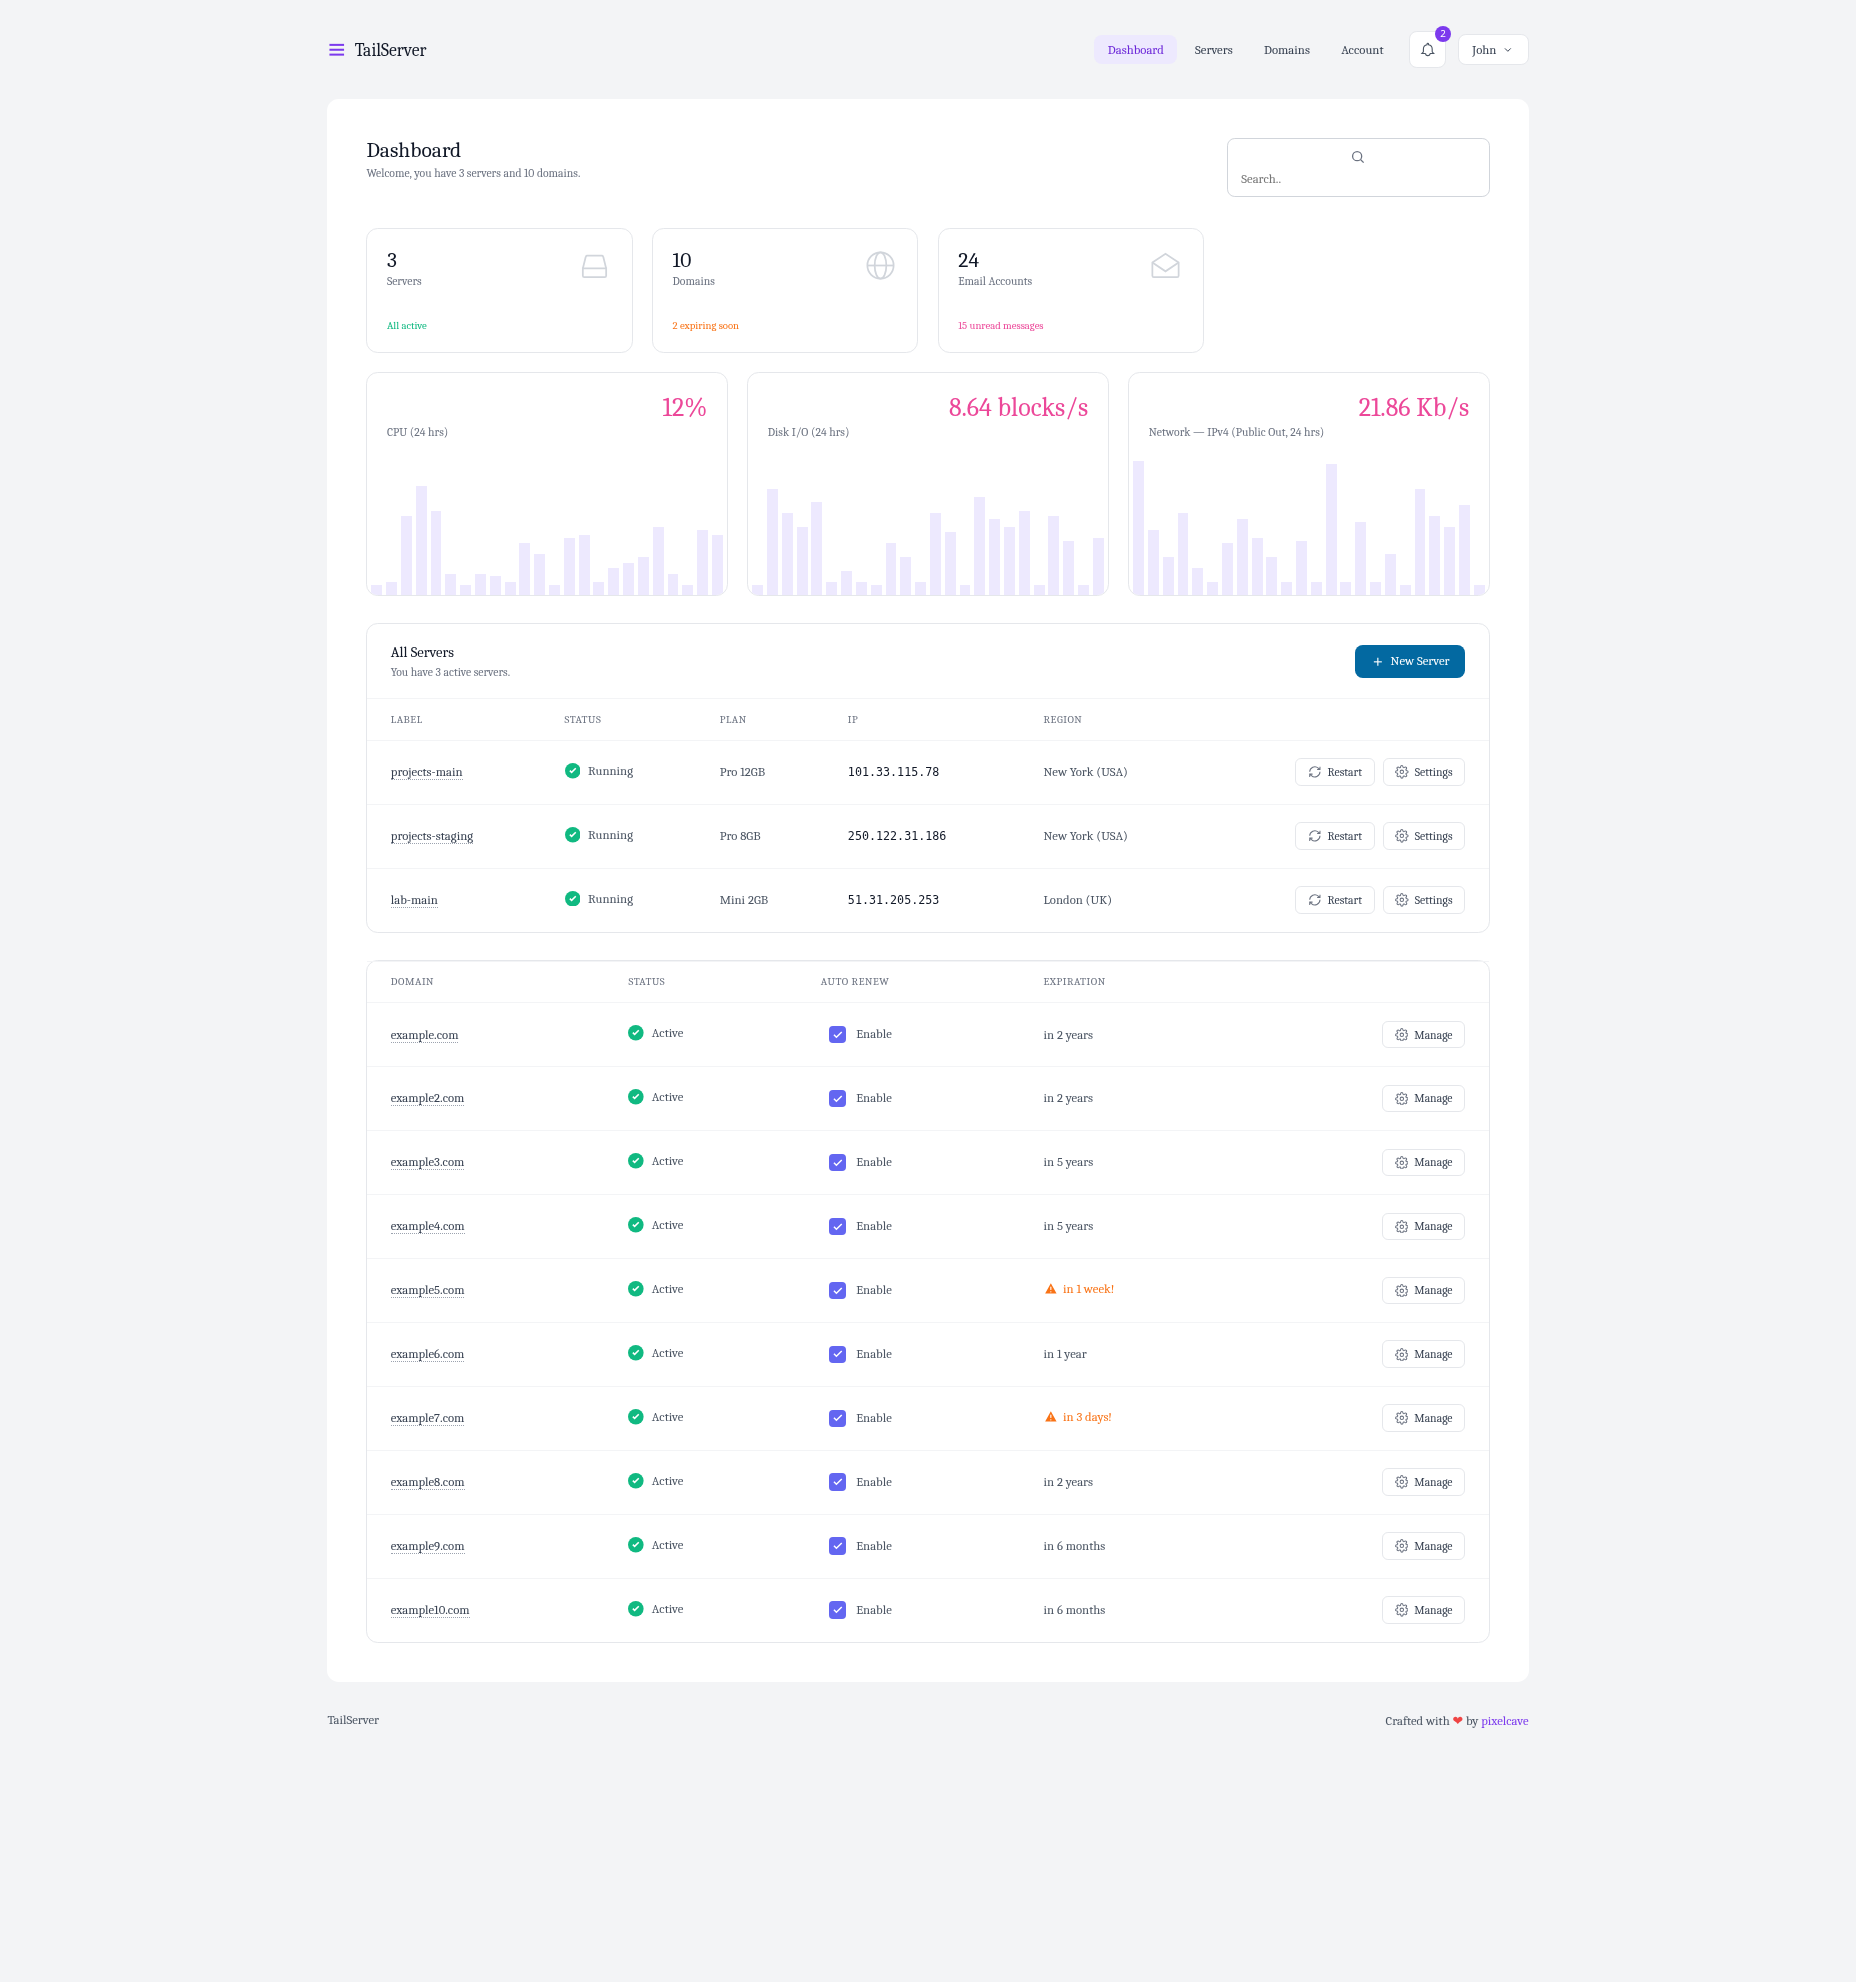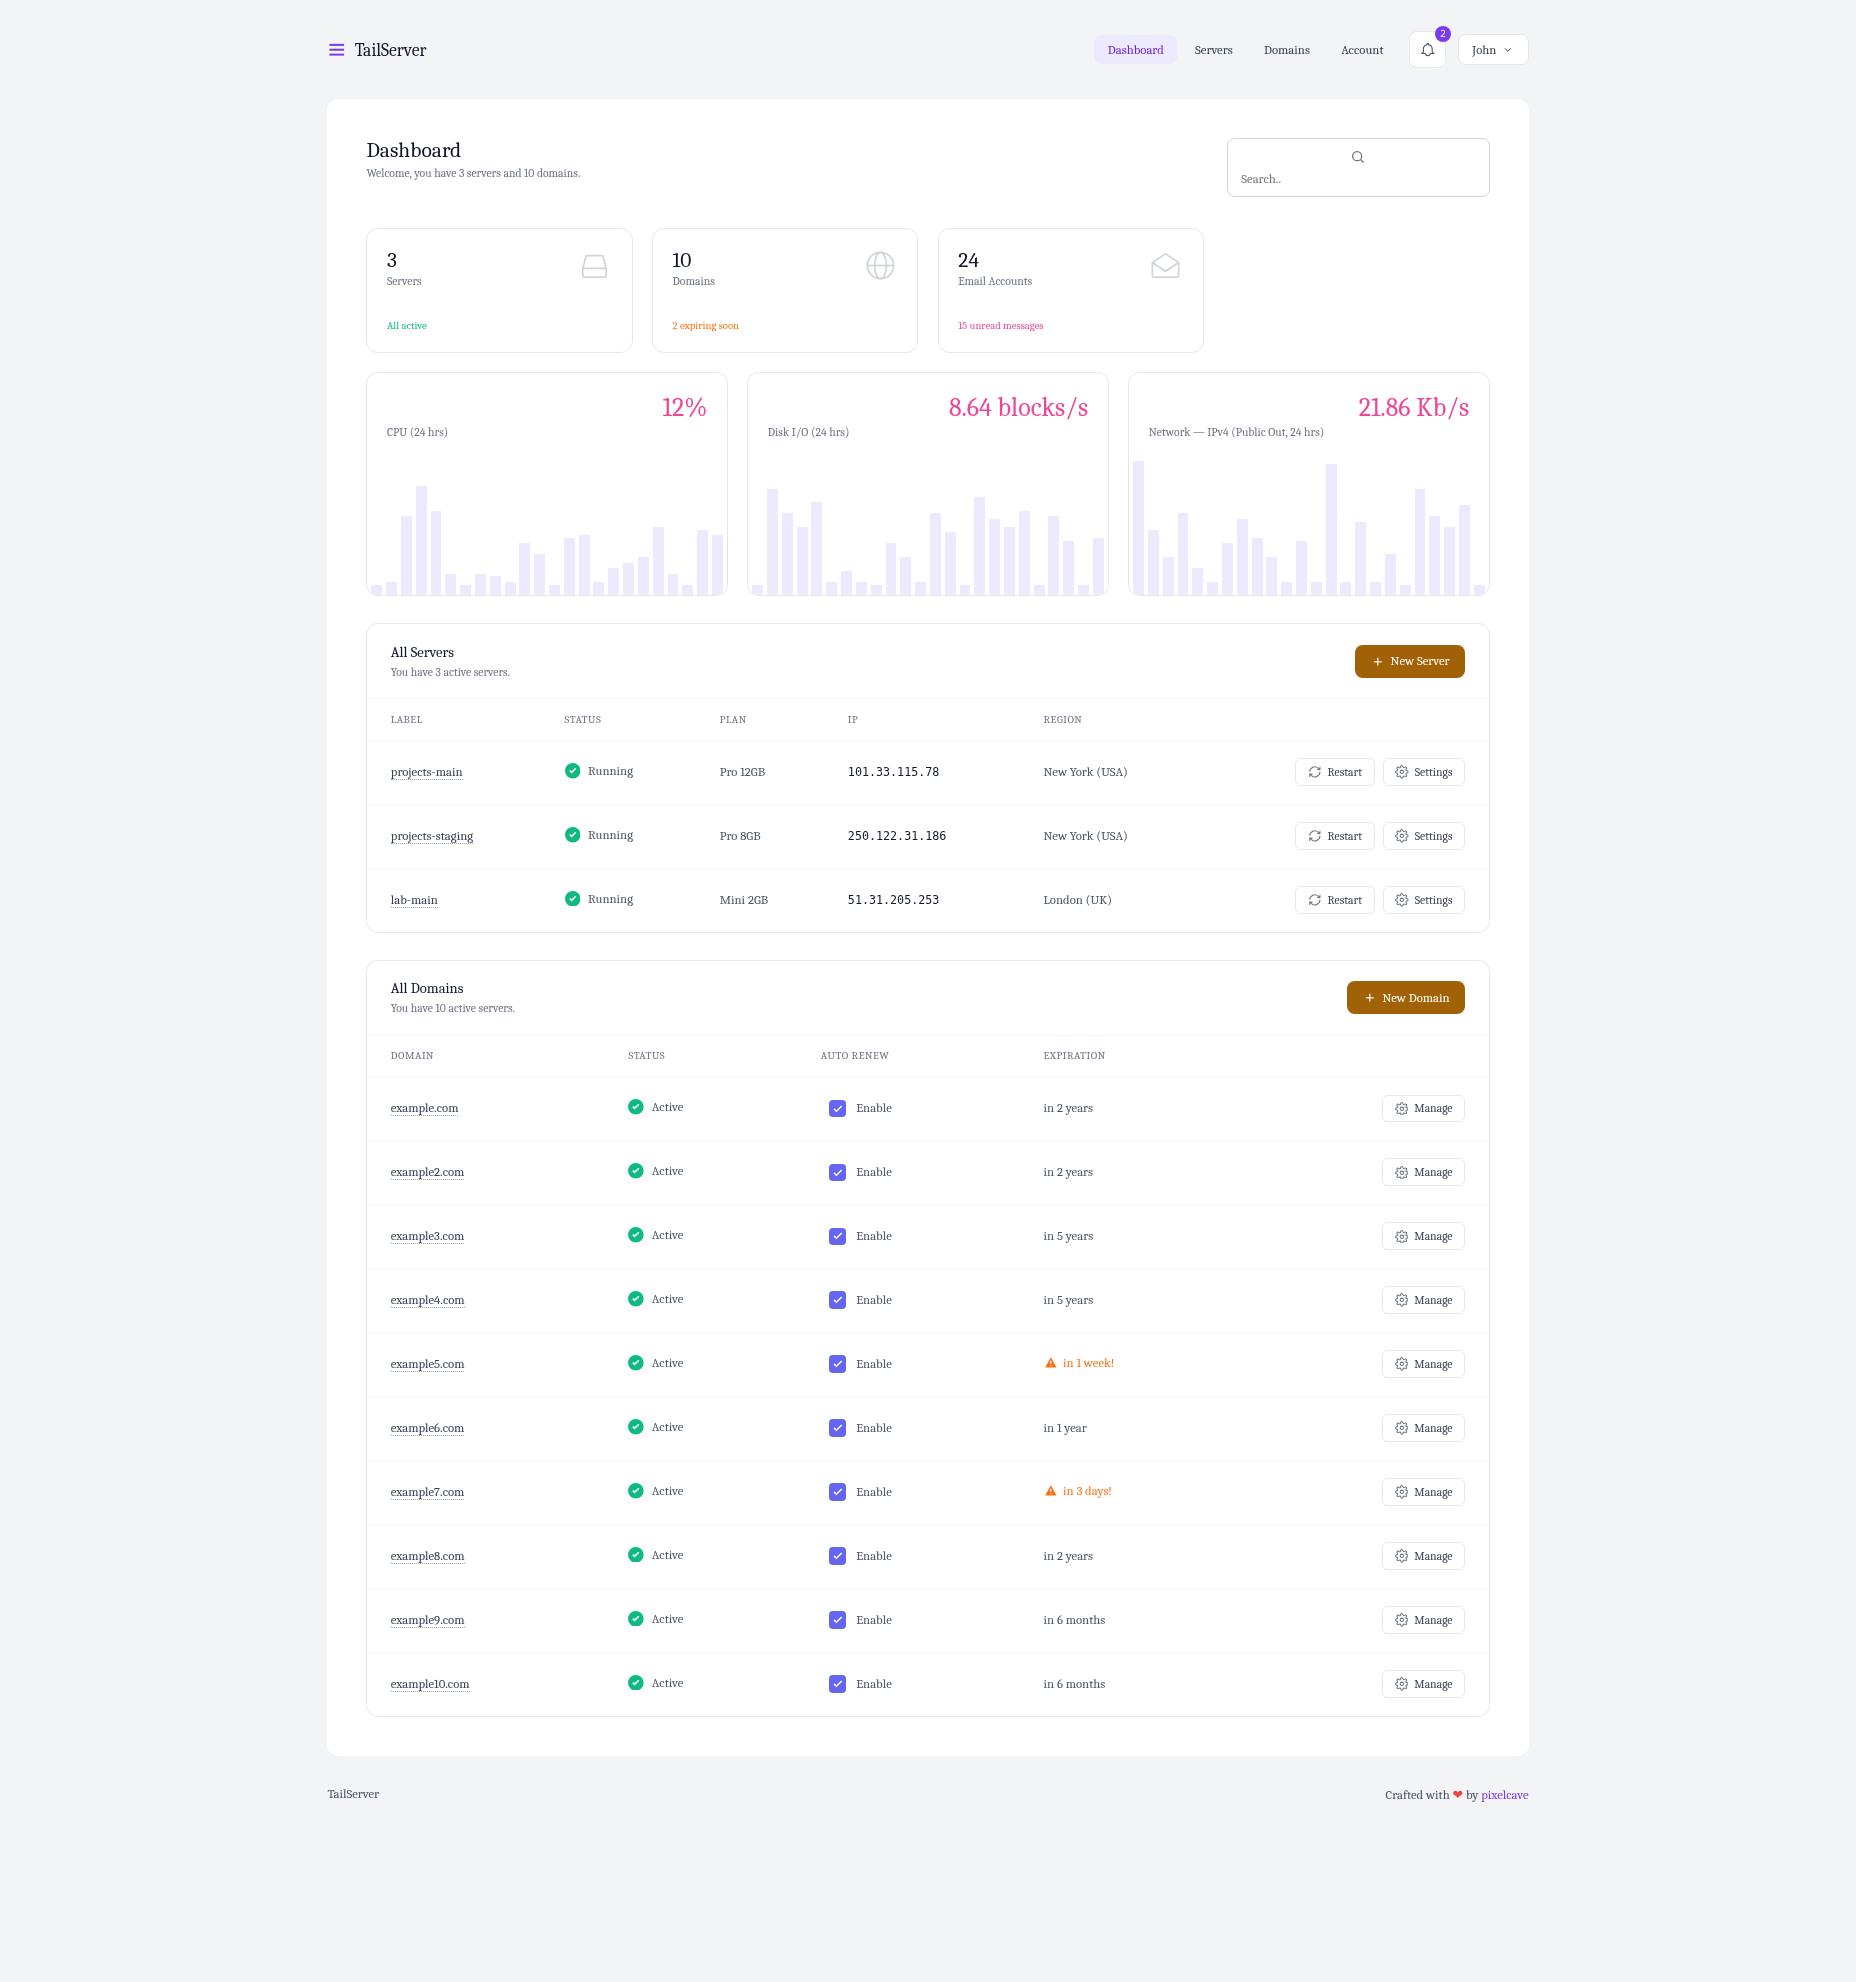--- a/index.html
+++ b/index.html
@@ -47,21 +47,21 @@
 .chart-label { font-size: 11.7px; color: #6b7280; margin-top: 2px; }
 .bars { display: flex; align-items: flex-end; gap: 3.9px; height: 137px; margin-top: 19.5px; margin-left: -19.5px; margin-right: -19.5px; padding: 0 3.9px; }
 .bar { flex: 1; background: #ede9fe; }
 
 
 .section { border: 1px solid #e5e7eb; border-radius: 11.7px; margin-bottom: 27px; }
 .section:last-child { margin-bottom: 0; }
 .section-head { display: flex; align-items: center; justify-content: space-between; padding: 19.5px 23.4px; }
 .section-title { font-size: 14.6px; color: #111827; margin-bottom: 3.9px; }
 .section-sub { font-size: 11.7px; color: #6b7280; }
-.btn-primary { display: inline-flex; align-items: flex-end; gap: 5.9px; background: #a16207; color: #fff; border: none; border-radius: 7.8px; padding: 9.8px 15.6px; font-size: 12.7px; cursor: pointer; font-family: inherit; }
+.btn-primary { display: inline-flex; align-items: flex-end; gap: 5.9px; background: #0369a1; color: #fff; border: none; border-radius: 7.8px; padding: 9.8px 15.6px; font-size: 12.7px; cursor: pointer; font-family: inherit; }
 .btn-primary svg { width: 13.7px; height: 13.7px; }
 
 table { width: 100%; border-collapse: collapse; }
 th { text-align: left; font-size: 10.7px; letter-spacing: 0.05em; color: #6b7280; font-weight: 400; padding: 13.7px 23.4px; border-top: 1px solid #f3f4f6; border-bottom: 1px solid #f3f4f6; text-transform: uppercase; }
 td { padding: 17.6px 23.4px; border-top: 1px solid #f3f4f6; font-size: 12.7px; color: #4b5563; vertical-align: middle; }
 td a { color: #374151; text-decoration: none; border-bottom: 1px dotted #9ca3af; }
 .status { display: inline-flex; align-items: center; gap: 7.8px; }
 .status-dot { width: 15.6px; height: 15.6px; color: #10b981; }
 .mono { font-family: ui-monospace, "SF Mono", Menlo, monospace; font-size: 11.7px; color: #111827; }
 .actions { display: flex; gap: 7.8px; justify-content: flex-end; }
@@ -378,33 +378,20 @@
                     <span>Settings</span>
                   </button>
                 </div>
               </td>
             </tr>
           </tbody>
       </table>
     </div>
 
     <div class="section">
-      <div class="section-head">
-        <div>
-            <div class="section-title">All Domains</div>
-            <div class="section-sub">You have 10 active servers.</div>
-          </div>
-        <button class="btn-primary">
-          <svg viewBox="0 0 24 24" fill="none" stroke="currentColor" stroke-width="2">
-              <line x1="12" y1="5" x2="12" y2="19"></line>
-              <line x1="5" y1="12" x2="19" y2="12"></line>
-            </svg>
-          <span>New Domain</span>
-        </button>
-      </div>
       <table>
         <thead>
             <tr>
           <th>Domain</th>
           <th>Status</th>
           <th>Auto Renew</th>
           <th>Expiration</th>
           <th></th>
         </tr>
           </thead>

